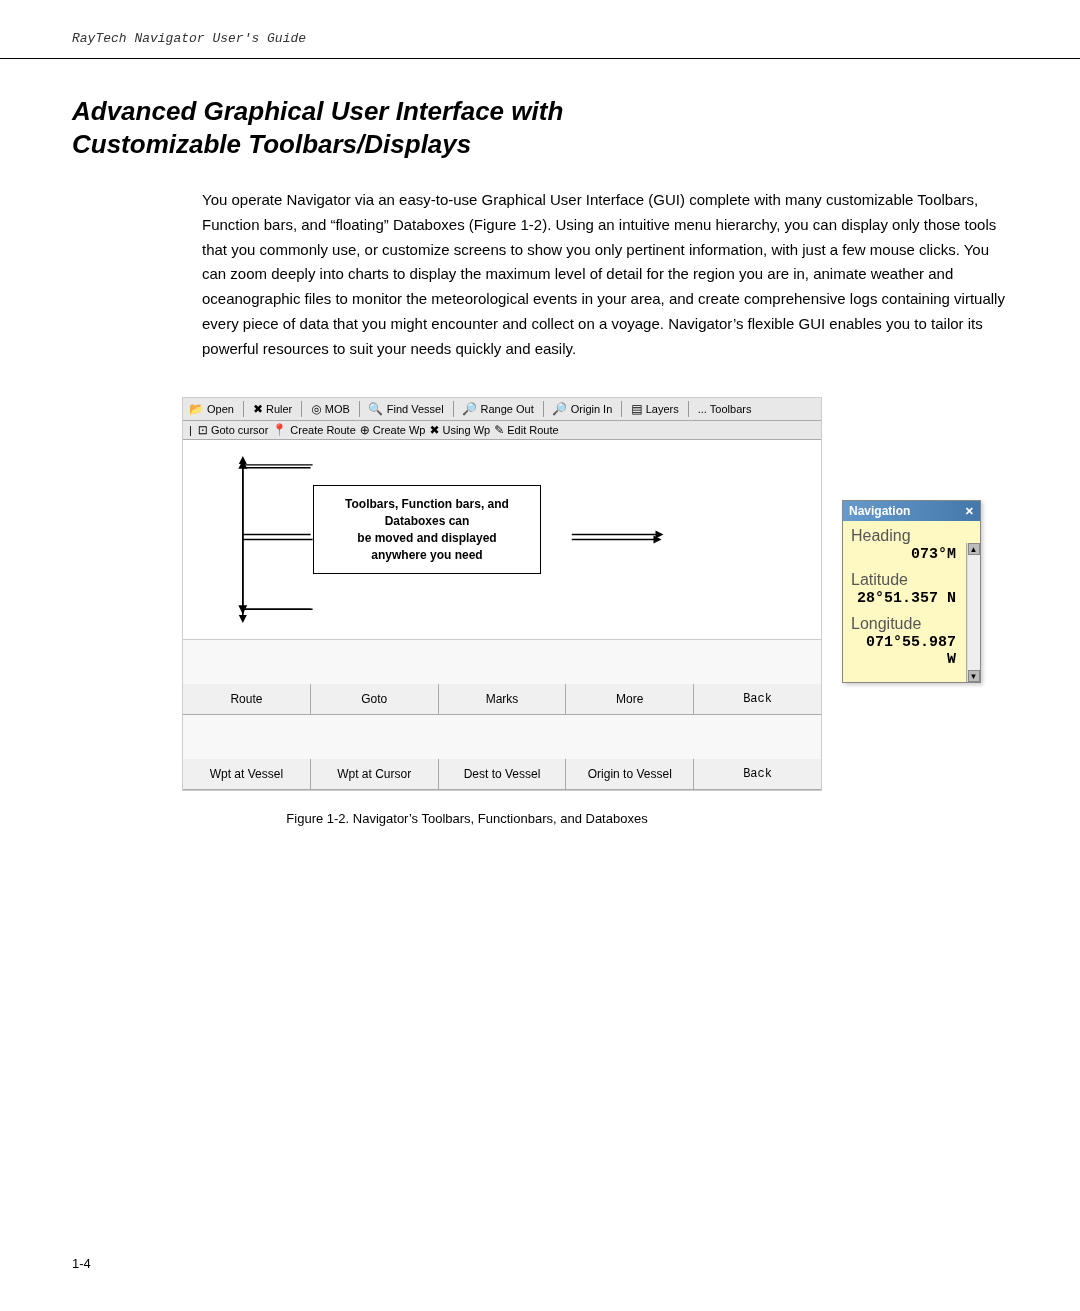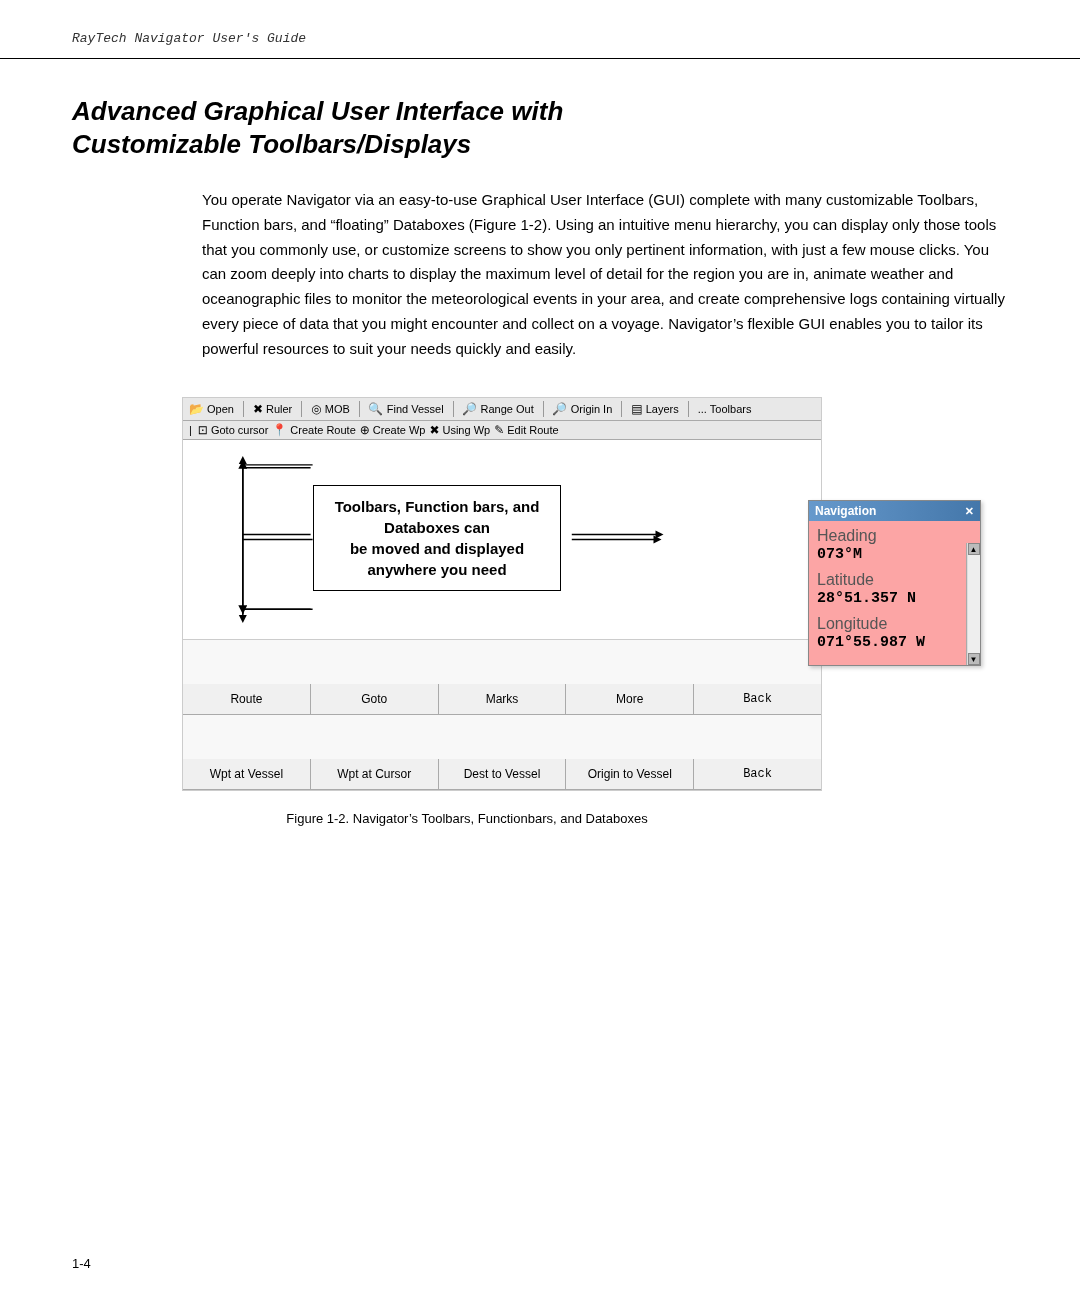--- a/index.html
+++ b/index.html
@@ -93,22 +93,22 @@
 
     .toolbar-icon {
       font-size: 12px;
     }
 
     
     .nav-panel {
       position: absolute;
       right: -160px;
       top: 60px;
-      width: 173px;
-      background: #fca5a5;
+      width: 139px;
+      background: #fef9c3;
       border: 1px solid #888;
       font-family: Arial, sans-serif;
       font-size: 11px;
       box-shadow: 2px 2px 4px rgba(0,0,0,0.2);
     }
 
     .nav-panel-header {
       background: linear-gradient(to right, #6699cc, #4477aa);
       color: white;
       padding: 3px 6px;
@@ -132,20 +132,21 @@
       font-size: 16px;
       color: #555;
       margin-bottom: 1px;
     }
 
     .nav-field-value {
       font-size: 15px;
       font-weight: bold;
       font-family: 'Courier New', monospace;
       margin-bottom: 8px;
+      text-align: right;
     }
 
     .nav-scrollbar {
       position: absolute;
       right: 0;
       top: 22px;
       bottom: 0;
       width: 14px;
       background: #ddd;
       border-left: 1px solid #aaa;
@@ -172,27 +173,27 @@
       height: 200px;
       background: #fff;
       border-bottom: 1px solid #ccc;
     }
 
     
     .annotation-box {
       position: absolute;
       left: 130px;
       top: 45px;
-      width: 248px;
+      width: 228px;
       border: 1px solid #000;
       padding: 10px 14px;
       background: #fff;
       text-align: center;
       font-family: Arial, sans-serif;
-      font-size: 15px;
+      font-size: 12px;
       line-height: 1.4;
     }
 
     
     .function-bar {
       background: #e8e8e8;
       border-bottom: 1px solid #aaa;
       padding: 2px 6px;
       font-family: Arial, sans-serif;
       font-size: 11px;

